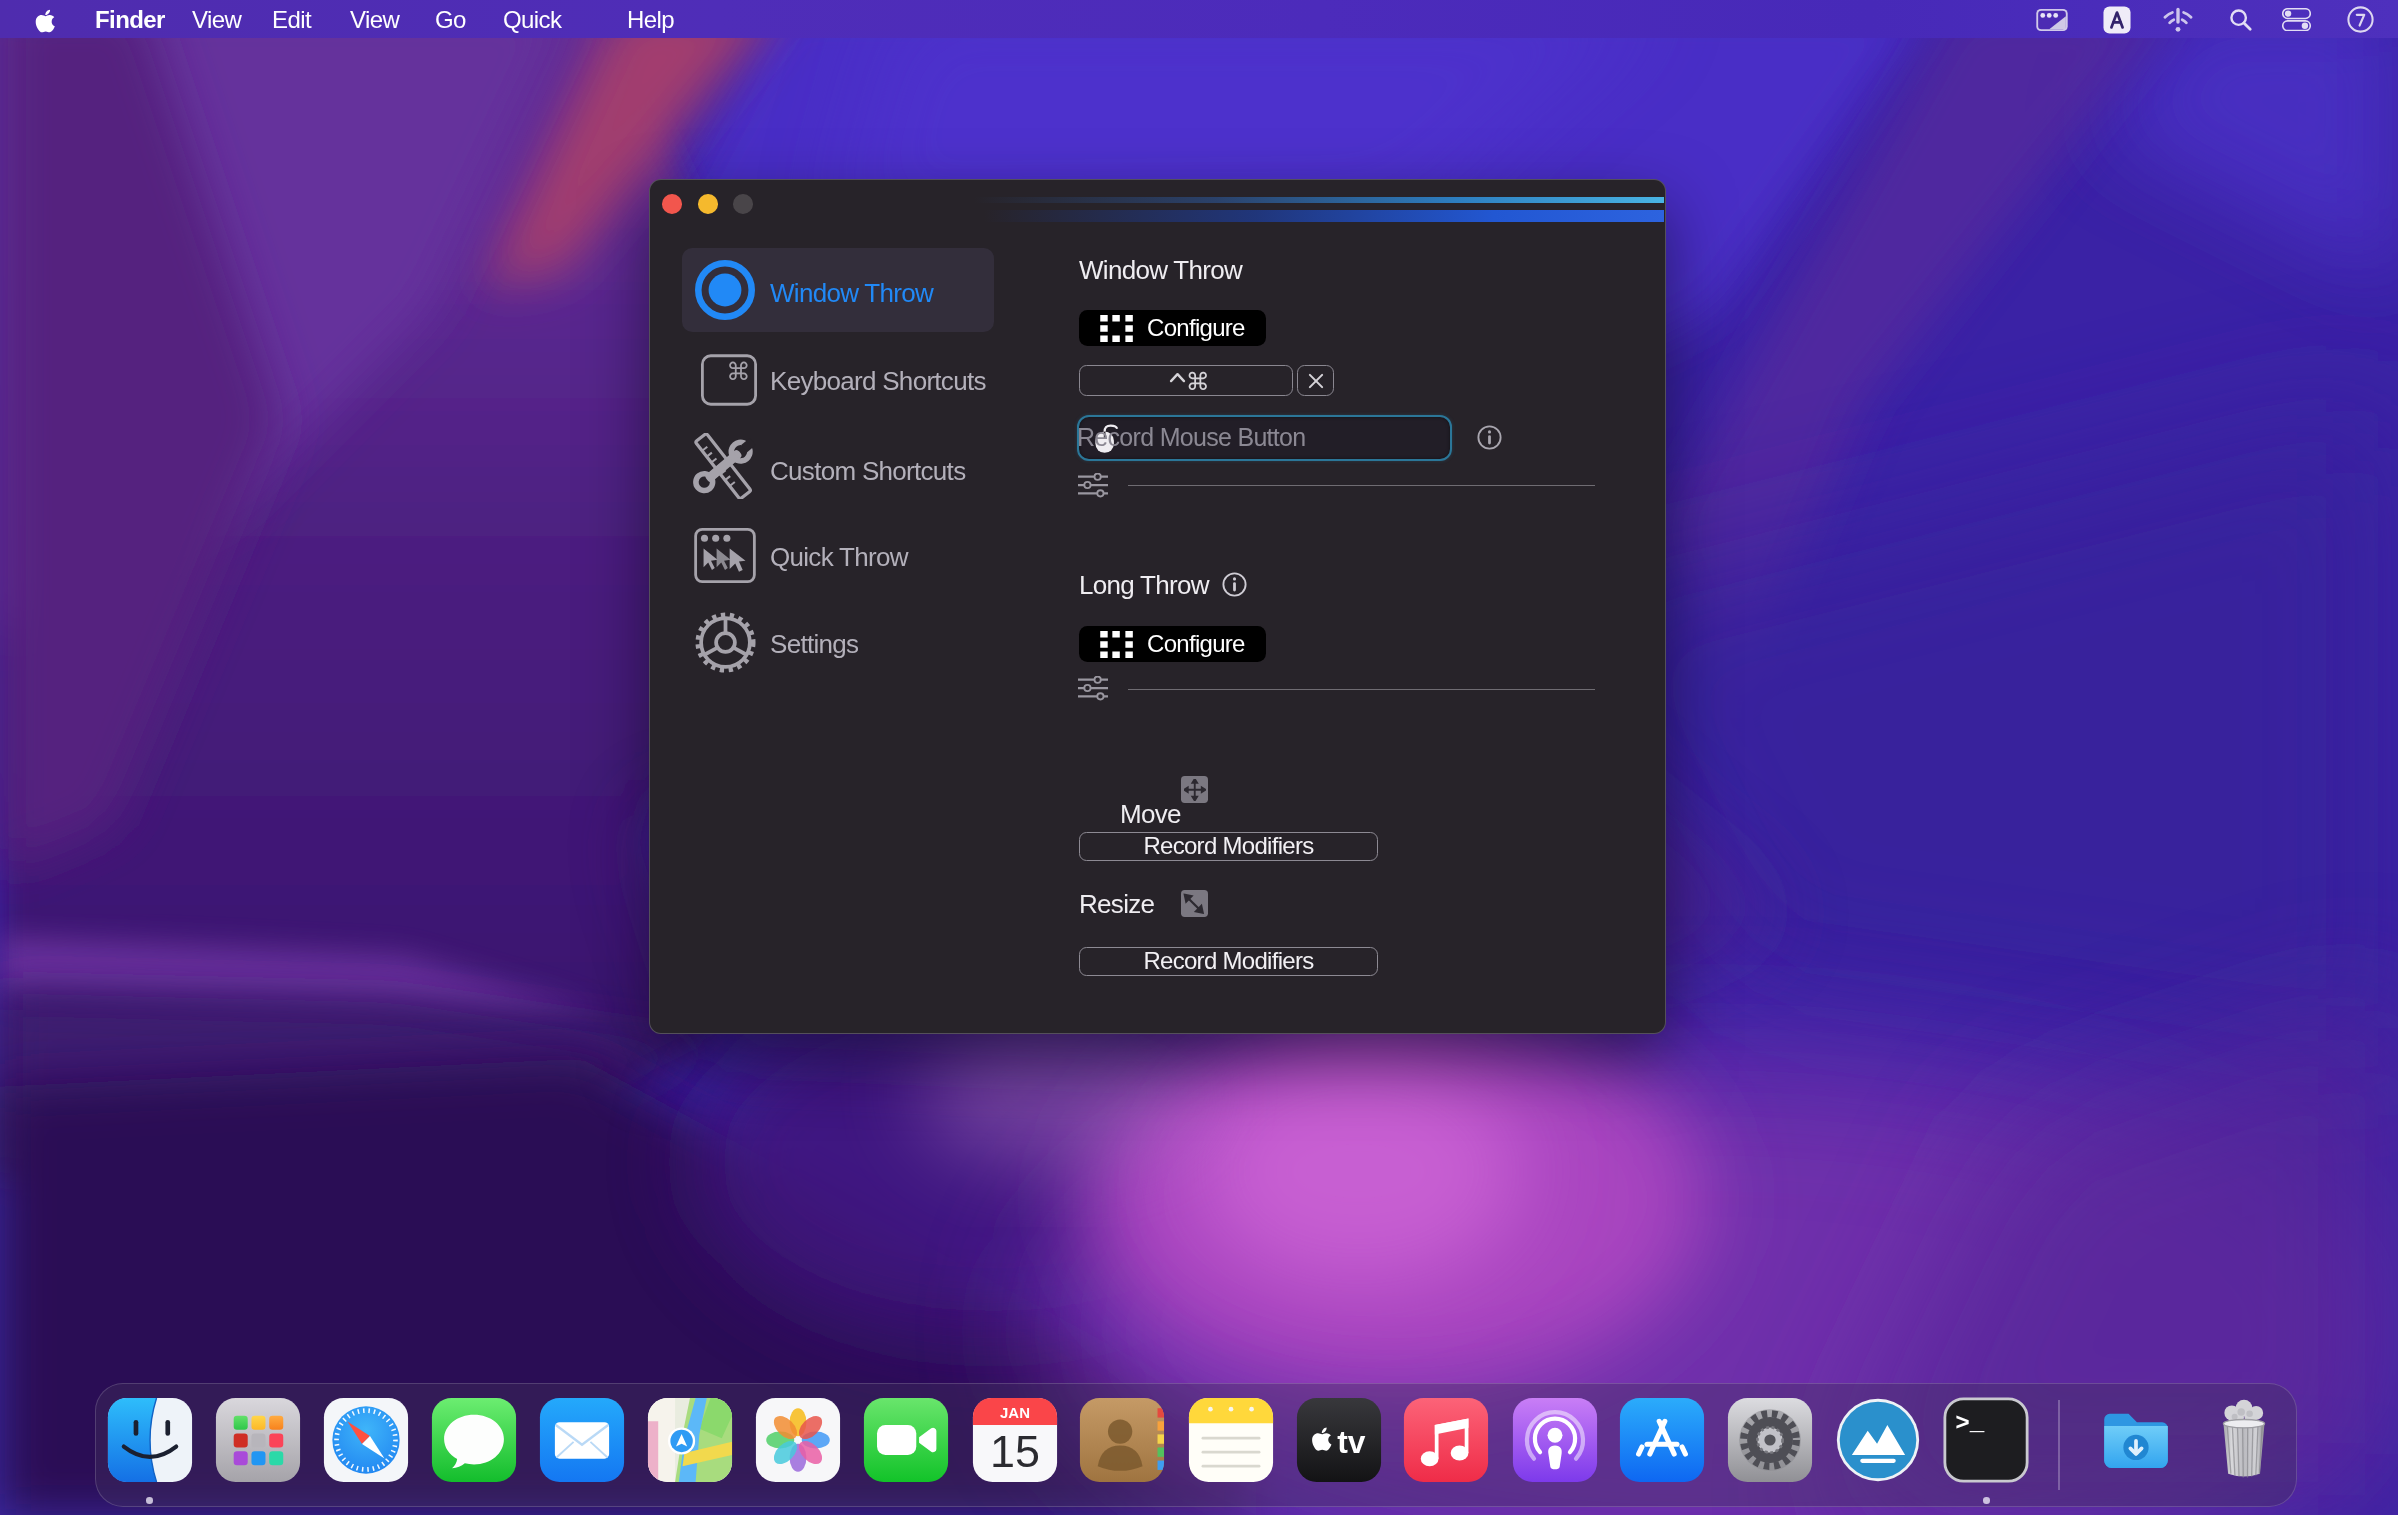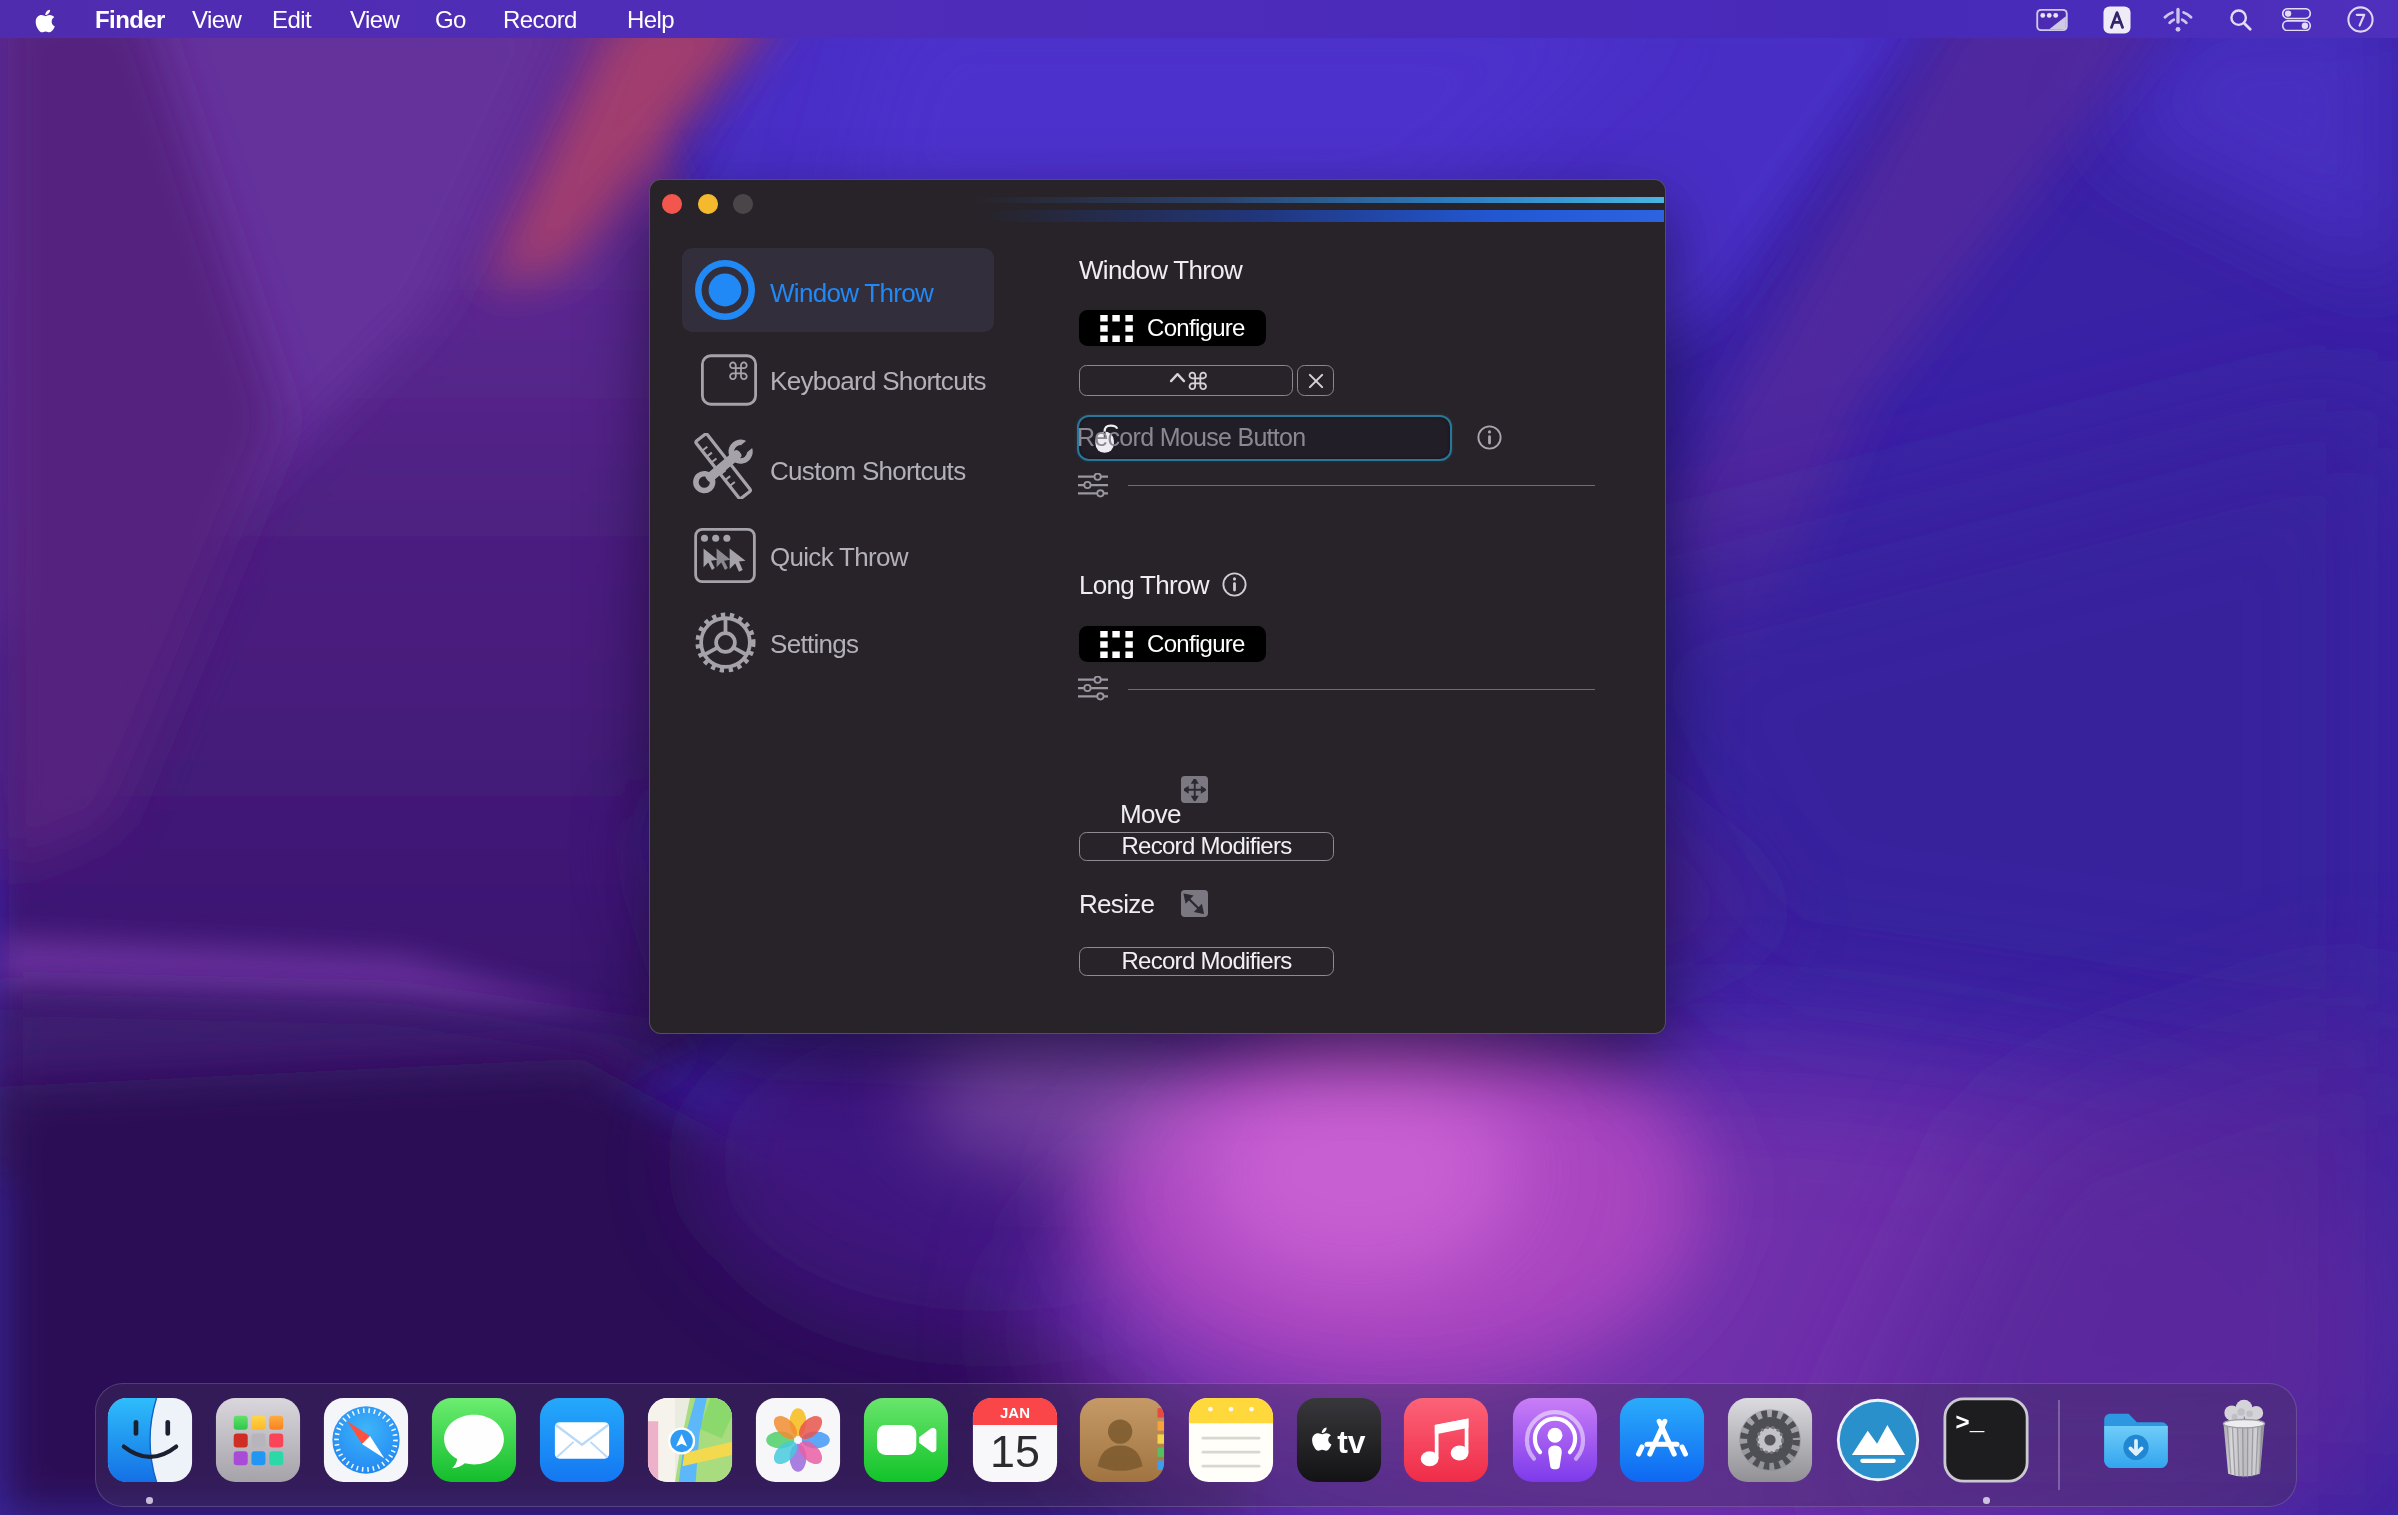--- a/index.html
+++ b/index.html
@@ -16,21 +16,21 @@
      box-shadow:0 28px 66px rgba(10,5,25,0.55); }
   .tl { position:absolute; top:194px; width:19.7px; height:19.7px; border-radius:50%; }
   
   #selpill { position:absolute; left:682px; top:248px; width:312px; height:84px; background:#332e3b; border-radius:10.3px; }
   .sbtxt { position:absolute; font-size:26px; letter-spacing:-0.7px; color:#b3b0ba; white-space:nowrap; line-height:34px; }
   
   .rtitle { position:absolute; font-size:26px; letter-spacing:-0.7px; color:#efedf1; white-space:nowrap; line-height:34px; }
   .cfg { position:absolute; left:1079px; width:187px; height:36px; background:#000000; border-radius:8.4px;
      color:#fff; font-size:24px; letter-spacing:-0.7px; line-height:36px; }
   .cfg span { position:absolute; left:68px; }
-  .rmbtn { position:absolute; left:1079px; width:255px; height:29px; border:1.4px solid #8d8a93; border-radius:7.5px;
+  .rmbtn { position:absolute; left:1079px; width:299px; height:29px; border:1.4px solid #8d8a93; border-radius:7.5px;
      color:#f2f0f4; font-size:24px; letter-spacing:-0.7px; text-align:center; line-height:26px; }
   
   #dock { position:absolute; left:95px; top:1383px; width:2202px; height:124px;
     background:rgba(66,50,92,0.38); border:1.4px solid rgba(255,255,255,0.16); border-radius:28px; }
   .di { position:absolute; top:1397px; width:86px; height:86px; }
   .dot { position:absolute; top:1497px; width:6.6px; height:6.6px; border-radius:50%; background:rgba(235,230,245,0.8); }
 </style>
 </head>
 <body>
 <div id="stage">
@@ -94,21 +94,21 @@
 
   <div id="menubar"></div>
   <svg class="abs" style="left:34px;top:7.5px" width="22.5" height="26" viewBox="0 0 384 512">
     <path fill="#ffffff" d="M318.7 268.7c-.2-36.7 16.4-64.4 50-84.8-18.8-26.9-47.2-41.7-84.7-44.6-35.5-2.7-74.3 20.7-88.5 20.7-15 0-49.4-19.7-76.4-19.7C63.3 141.2 4 184.8 4 273.5q0 39.3 14.4 81.2c12.8 36.7 59 126.7 107.2 125.2 25.2-.6 43-17.9 75.8-17.9 31.8 0 48.3 17.9 76.4 17.9 48.6-.7 90.4-82.5 102.6-119.3-65.2-30.7-61.7-90-61.7-91.9zm-56.6-164.2c27.3-32.4 24.8-61.9 24-72.5-24.1 1.4-52 16.4-67.9 34.9-17.5 19.8-27.8 44.3-25.6 71.9 26.1 2 49.9-11.4 69.5-34.3z"></path>
   </svg>
   <div class="mi" style="left:95px;font-weight:bold;">Finder</div>
   <div class="mi" style="left:192px;">View</div>
   <div class="mi" style="left:272px;">Edit</div>
   <div class="mi" style="left:350px;">View</div>
   <div class="mi" style="left:435px;">Go</div>
-  <div class="mi" style="left:503px;">Record</div>
+  <div class="mi" style="left:503px;">Quick</div>
   <div class="mi" style="left:627px;">Help</div>
 
   <svg class="abs" style="left:2035px;top:7.5px" width="34" height="24" viewBox="0 0 36 26">
     <rect x="1" y="1" width="34" height="24" rx="5" fill="#d8d2ec" opacity="0.95"></rect>
     <rect x="3" y="3" width="30" height="20" rx="3.5" fill="#4c2bb3"></rect>
     <path d="M33,9 L33,23 Q33,23 30,23 L15,23 Z" fill="#cfc9e6"></path>
     <circle cx="8" cy="8" r="2.6" fill="#e8e4f6"></circle>
       <circle cx="15" cy="8" r="2.6" fill="#e8e4f6"></circle>
       <circle cx="22" cy="8" r="2.6" fill="#e8e4f6"></circle>
   </svg>

